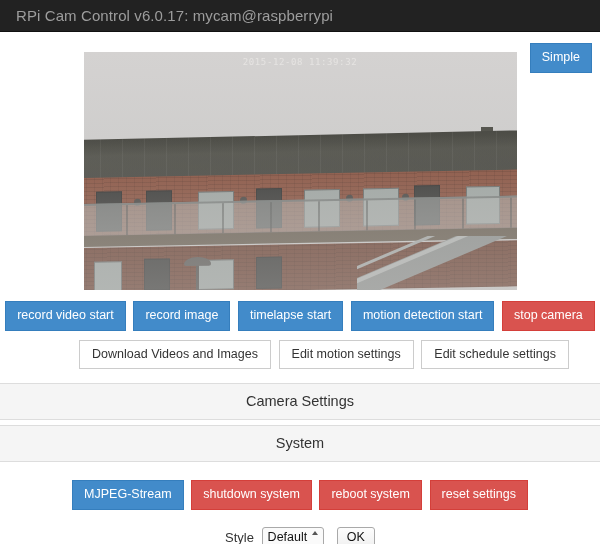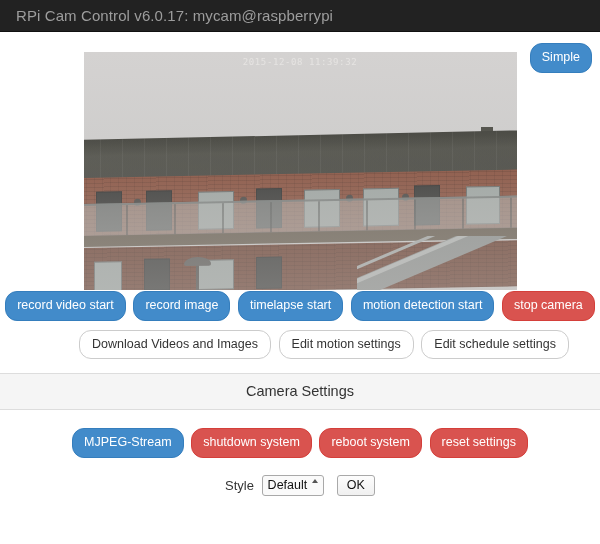--- a/index.html
+++ b/index.html
@@ -46,21 +46,21 @@
   }
 
   
   .btn {
     display: inline-block;
     box-sizing: border-box;
     font-family: "Liberation Sans", sans-serif;
     font-size: 12.5px;
     line-height: 1;
     padding: 7px 11px 8px;
-    border-radius: 12px;
+    border-radius: 0;
     border: 1px solid transparent;
     cursor: pointer;
     vertical-align: middle;
     white-space: nowrap;
   }
   .btn-primary {
     background: #428bca;
     border-color: #357ebd;
     color: #ffffff;
   }
@@ -260,21 +260,21 @@
   }
   .fog {
     position: absolute;
     left: 0; top: 0; right: 0; bottom: 0;
     background: linear-gradient(180deg, rgba(205,204,202,0.0) 35%, rgba(205,204,202,0.30) 75%, rgba(205,204,202,0.42) 100%);
     pointer-events: none;
   }
 
   
   .btn-row {
-    padding-top: 1px;
+    padding-top: 11px;
     white-space: nowrap;
   }
   .btn-row .btn { margin: 0 2px; }
   .btn-row-2 { padding-top: 9px; margin-left: 48px; }
   .btn-row-2 .btn { padding: 7px 12px 8px; }
 
   
   .panel-heading {
     margin-top: 14px;
     background: #f5f5f5;
@@ -426,20 +426,21 @@
   </div>
 
   <div class="btn-row btn-row-2">
     <button class="btn btn-default">Download Videos and Images</button>
     <button class="btn btn-default">Edit motion settings</button>
     <button class="btn btn-default">Edit schedule settings</button>
   </div>
 
   <div class="panel-heading">Camera Settings</div>
 
+  <div class="panel-heading second">System</div>
 
   <div class="system-row">
     <button class="btn btn-primary">MJPEG-Stream</button>
     <button class="btn btn-danger">shutdown system</button>
     <button class="btn btn-danger">reboot system</button>
     <button class="btn btn-danger">reset settings</button>
   </div>
 
   <div class="style-row">
     <span class="style-label">Style</span>

